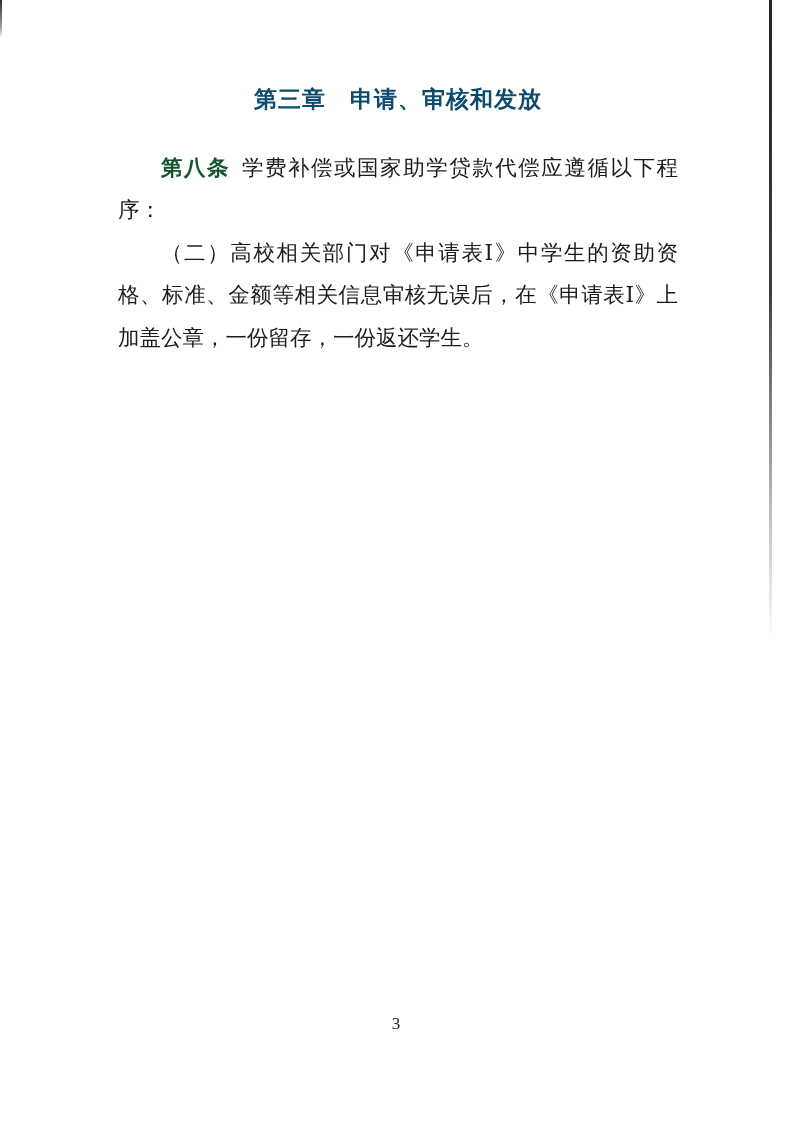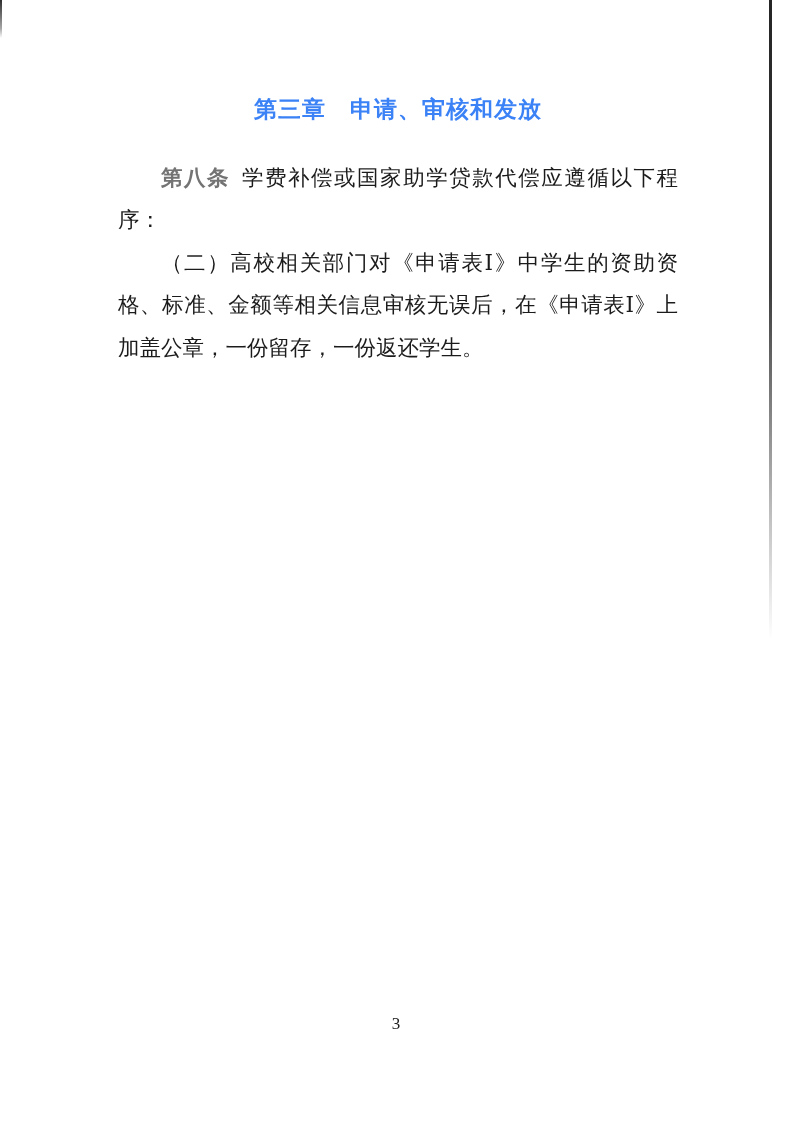--- a/index.html
+++ b/index.html
@@ -28,36 +28,36 @@
     line-height: 42.5px;
     text-align: justify;
     text-justify: inter-ideograph;
     letter-spacing: 0;
     color: #1b1b1b;
   }
   .indent {
     text-indent: 2em;
   }
   .chapter-heading {
-    margin: 14px 0 0 0;
+    margin: 4px 0 0 0;
     font-family: "Liberation Sans", "DejaVu Sans", sans-serif;
     font-weight: 700;
     font-size: 23px;
     line-height: 42.5px;
     text-align: center;
     letter-spacing: 1px;
-    color: #3b82f6;
+    color: #0c4a6e;
   }
   .article-par {
     margin-top: 26px;
   }
   .article-label {
     font-weight: 700;
     margin-right: 0.55em;
-    color: #737373;
+    color: #14532d;
   }
   .page-number {
     position: absolute;
     top: 1014px;
     left: 0;
     width: 100%;
     text-align: center;
     font-size: 17px;
     line-height: 20px;
     color: #222222;

